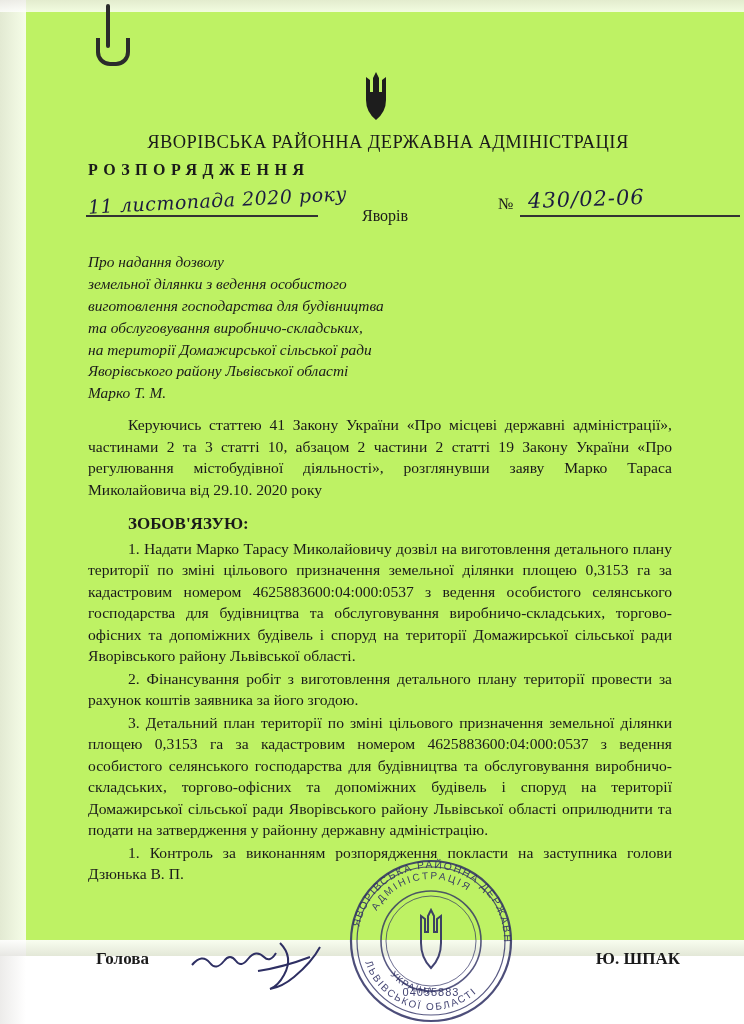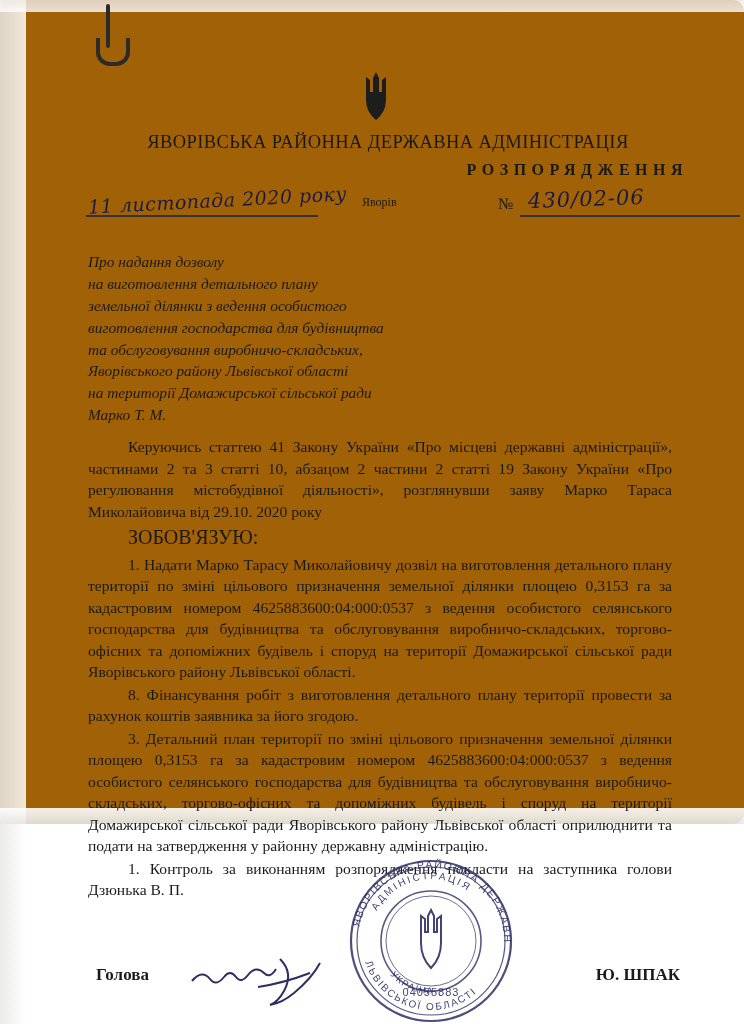--- a/index.html
+++ b/index.html
@@ -11,23 +11,22 @@
     height: 1024px;
     background: #ffffff;
     font-family: "Liberation Serif", serif;
     color: #1a1a1a;
     position: relative;
     overflow: hidden;
   }
   .page {
     position: relative;
     width: 744px;
-    height: 824px;
-    background: #a16207;
-    border-radius: 11px;
+    height: 956px;
+    background: #bef264;
   }
   
   .scan-edge-left {
     position: absolute;
     top: 0; left: 0;
     width: 26px; height: 1024px;
     background: linear-gradient(to right, #e9e8e6, #ffffff);
     opacity: .85;
   }
   .scan-edge-top {
@@ -91,21 +90,21 @@
 
   .org-title {
     text-align: center;
     font-size: 18.5px;
     letter-spacing: 0.4px;
     margin-top: 132px;
     font-weight: 400;
     white-space: nowrap;
   }
   .doc-kind {
-    text-align: right;
+    text-align: left;
     font-size: 16px;
     letter-spacing: 5.5px;
     font-weight: 700;
     margin-top: 8px;
   }
 
   .meta-row {
     position: relative;
     height: 42px;
     margin-top: 10px;
@@ -126,22 +125,22 @@
     position: absolute;
     left: -2px;
     top: 26px;
     width: 232px;
     height: 1.5px;
     background: #333;
   }
   .meta-city {
     position: absolute;
     left: 274px;
-    top: 6px;
-    font-size: 12px;
+    top: 18px;
+    font-size: 16px;
   }
   .meta-no {
     position: absolute;
     left: 410px;
     top: 6px;
     font-size: 16px;
   }
   .meta-number {
     position: absolute;
     left: 440px;
@@ -180,23 +179,23 @@
     font-size: 15.6px;
     line-height: 1.38;
     text-align: justify;
     text-justify: inter-word;
   }
   .body-text p {
     margin: 0 16px 1px 0;
     text-indent: 40px;
   }
   .oblige {
-    font-weight: 400;
-    font-size: 20px;
-    margin: 2px 0 2px 0;
+    font-weight: 700;
+    font-size: 17px;
+    margin: 12px 0 2px 0;
     text-indent: 40px;
   }
 
   .sign-row {
     margin-top: 54px;
     position: relative;
     height: 60px;
   }
   .sign-left {
     position: absolute;
@@ -261,34 +260,33 @@
       <div class="meta-date">11 листопада 2020 року</div>
       <div class="meta-date-underline"></div>
       <div class="meta-city">Яворів</div>
       <div class="meta-no">№</div>
       <div class="meta-number">430/02-06</div>
       <div class="meta-no-underline"></div>
     </div>
 
     <div class="subject">
       <div>Про надання дозволу</div>
-      <div>на виготовлення детального плану</div>
       <div> земельної ділянки з ведення особистого</div>
       <div>виготовлення господарства для будівництва</div>
       <div>та обслуговування виробничо-складських,</div>
+      <div>на території Домажирської сільської ради</div>
       <div>Яворівського району  Львівської області</div>
-      <div>на території Домажирської сільської ради</div>
       <div>Марко Т. М.</div>
     </div>
 
     <div class="body-text">
       <p>Керуючись статтею 41 Закону України «Про місцеві державні адміністрації», частинами 2 та 3 статті 10, абзацом 2 частини 2 статті 19 Закону України «Про регулювання містобудівної діяльності», розглянувши заяву Марко Тараса Миколайовича від 29.10. 2020 року</p>
       <div class="oblige">ЗОБОВ'ЯЗУЮ:</div>
       <p>1. Надати Марко Тарасу Миколайовичу   дозвіл на виготовлення детального плану території по зміні цільового призначення земельної ділянки площею  0,3153 га за кадастровим номером 4625883600:04:000:0537 з ведення особистого селянського господарства для будівництва та обслуговування виробничо-складських, торгово-офісних та допоміжних будівель і споруд на території Домажирської сільської ради Яворівського району   Львівської області.</p>
-      <p>8. Фінансування робіт з виготовлення детального плану території провести за рахунок  коштів заявника за його згодою.</p>
+      <p>2. Фінансування робіт з виготовлення детального плану території провести за рахунок  коштів заявника за його згодою.</p>
       <p>3. Детальний  план території по зміні цільового призначення земельної ділянки площею  0,3153 га за кадастровим номером 4625883600:04:000:0537 з ведення  особистого  селянського  господарства  для  будівництва  та обслуговування  виробничо-складських,  торгово-офісних  та  допоміжних будівель і споруд на території Домажирської сільської ради Яворівського району  Львівської області оприлюднити та подати на затвердження у  районну державну адміністрацію.</p>
       <p>1. Контроль за виконанням розпорядження покласти на заступника голови Дзюнька В. П.</p>
     </div>
 
     <div class="sign-row">
       <div class="sign-left">Голова</div>
       <div class="signature-mark">
         <svg viewBox="0 0 200 60" width="200" height="60" aria-hidden="true">
           <path class="ink" stroke-width="2" d="M8 34 q10 -12 18 -2 q6 8 14 -2 q6 -8 12 0 q5 7 12 -2 q8 -10 16 -2 q6 6 12 -4"></path>
           <path class="ink" stroke-width="2" d="M96 12 q14 14 4 32 q-6 11 -14 14 q12 -2 24 -12 q18 -15 26 -30"></path>

